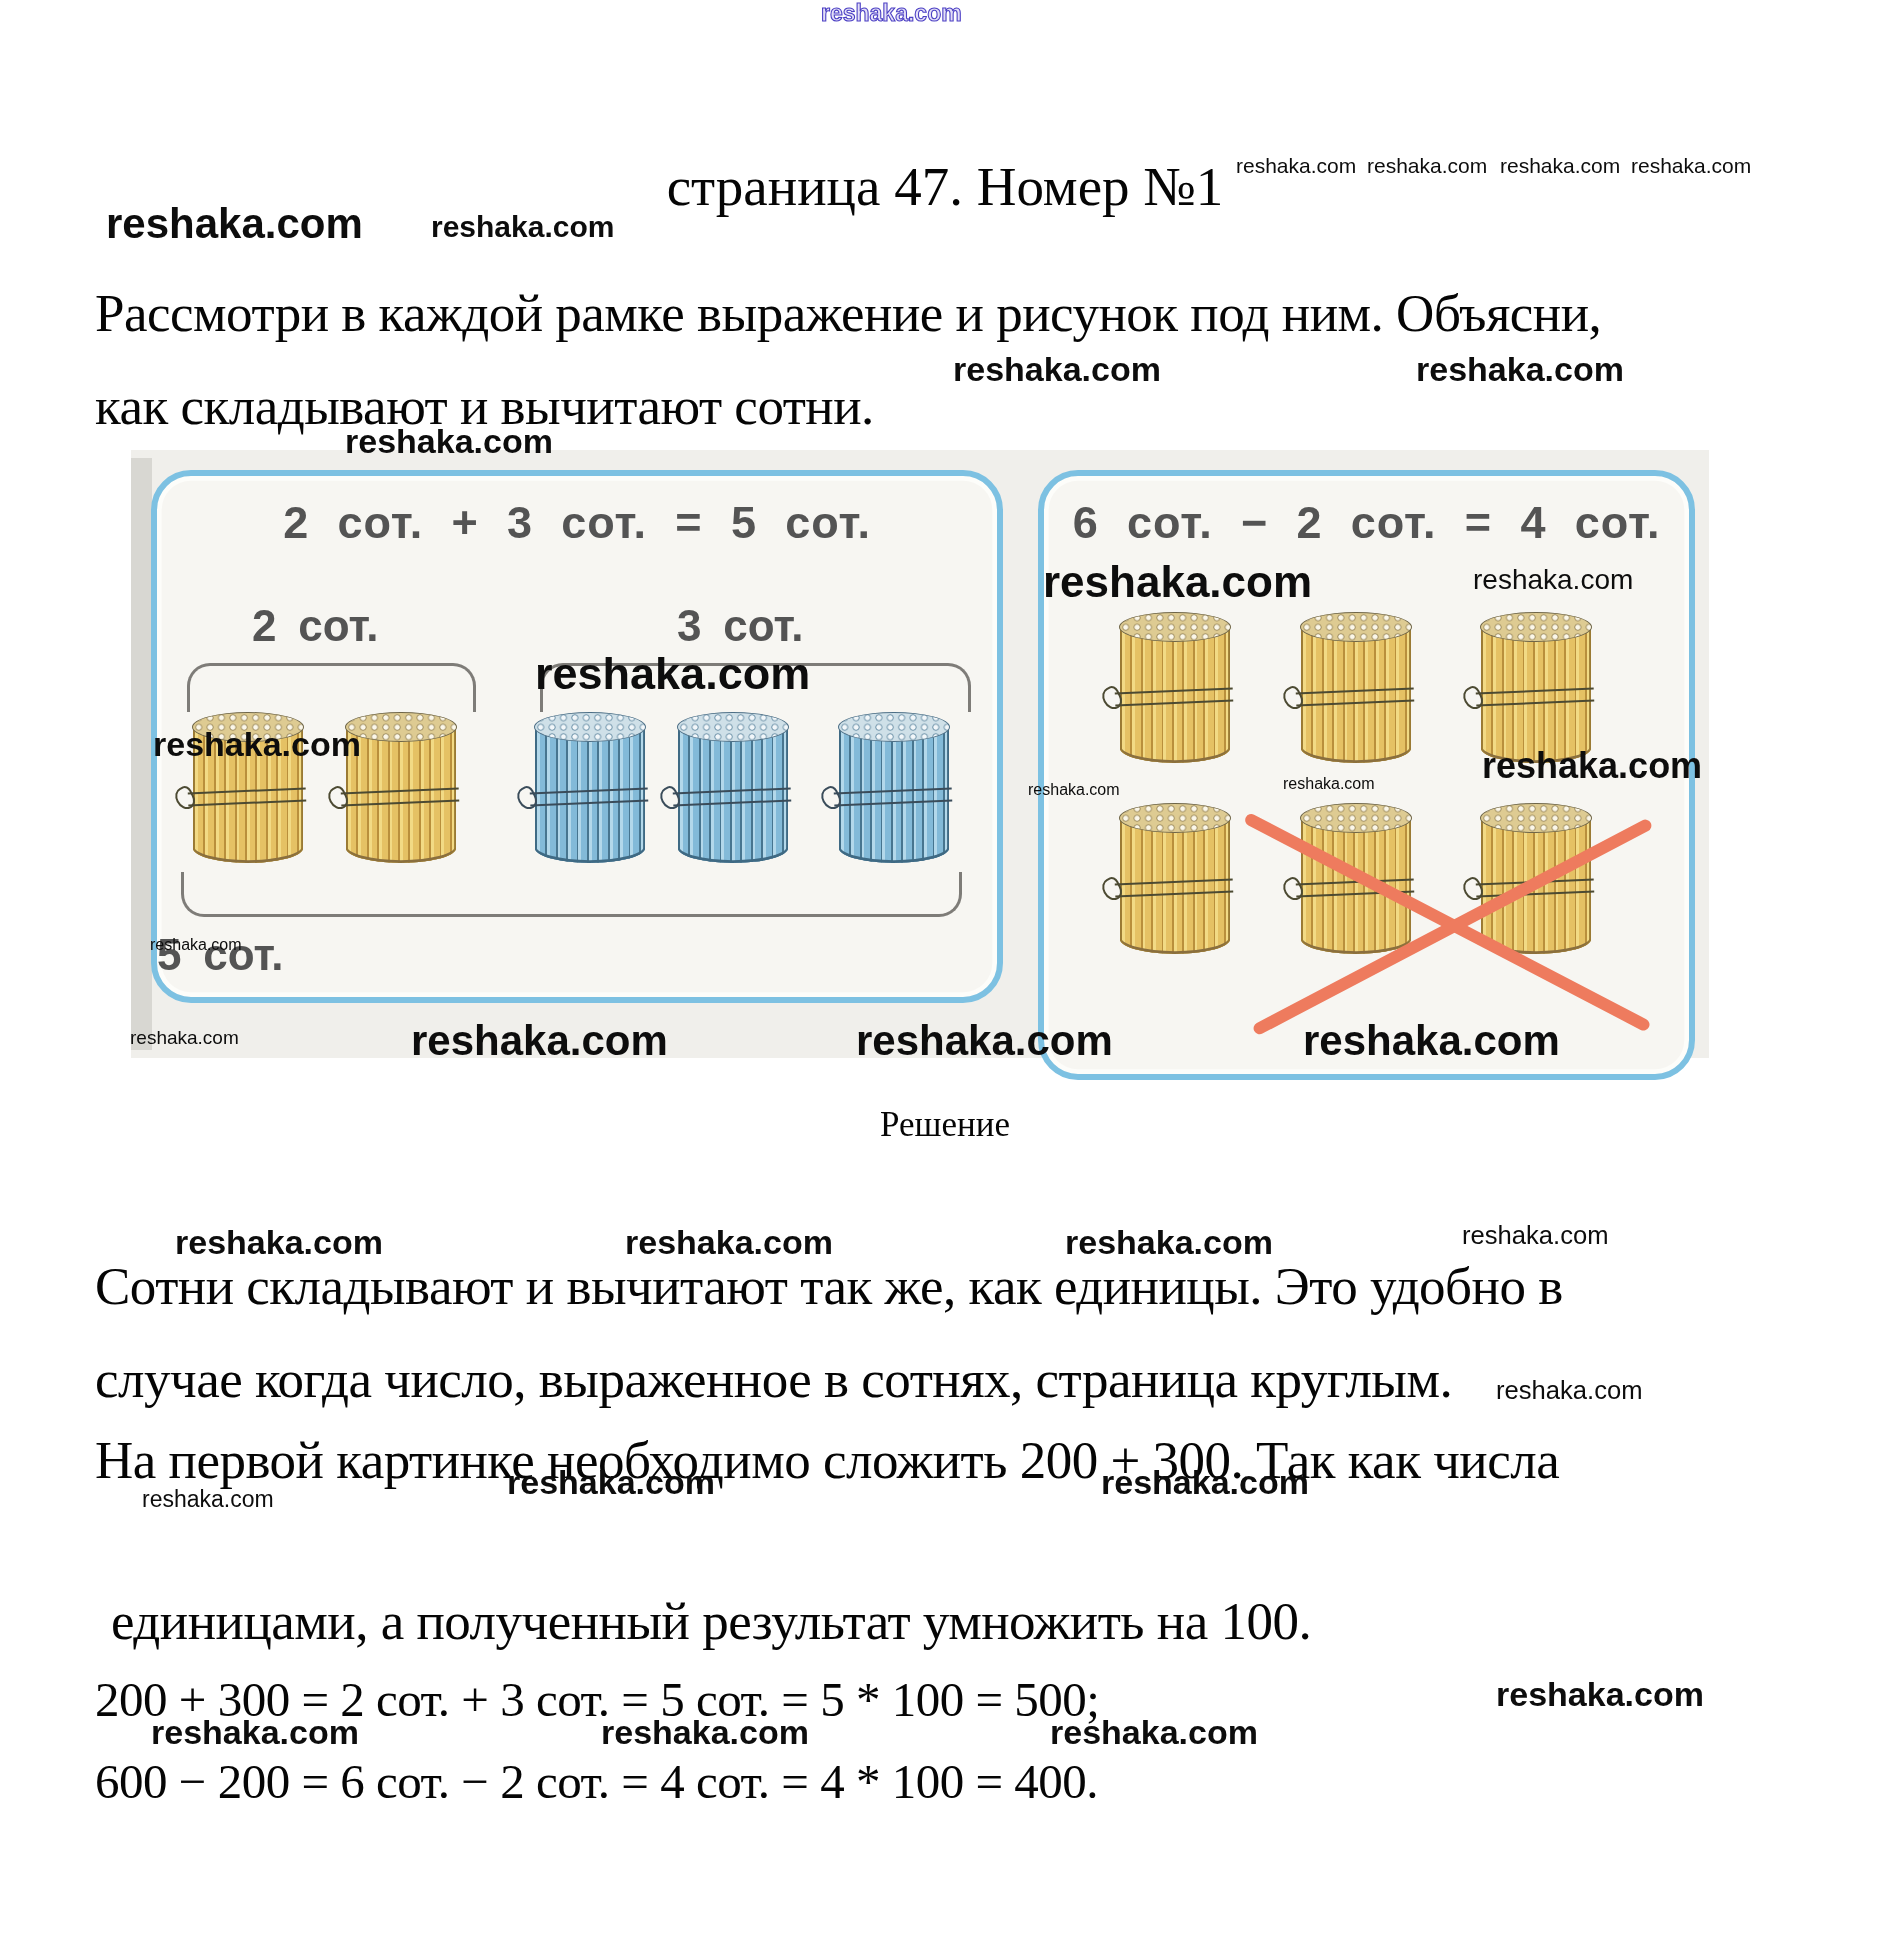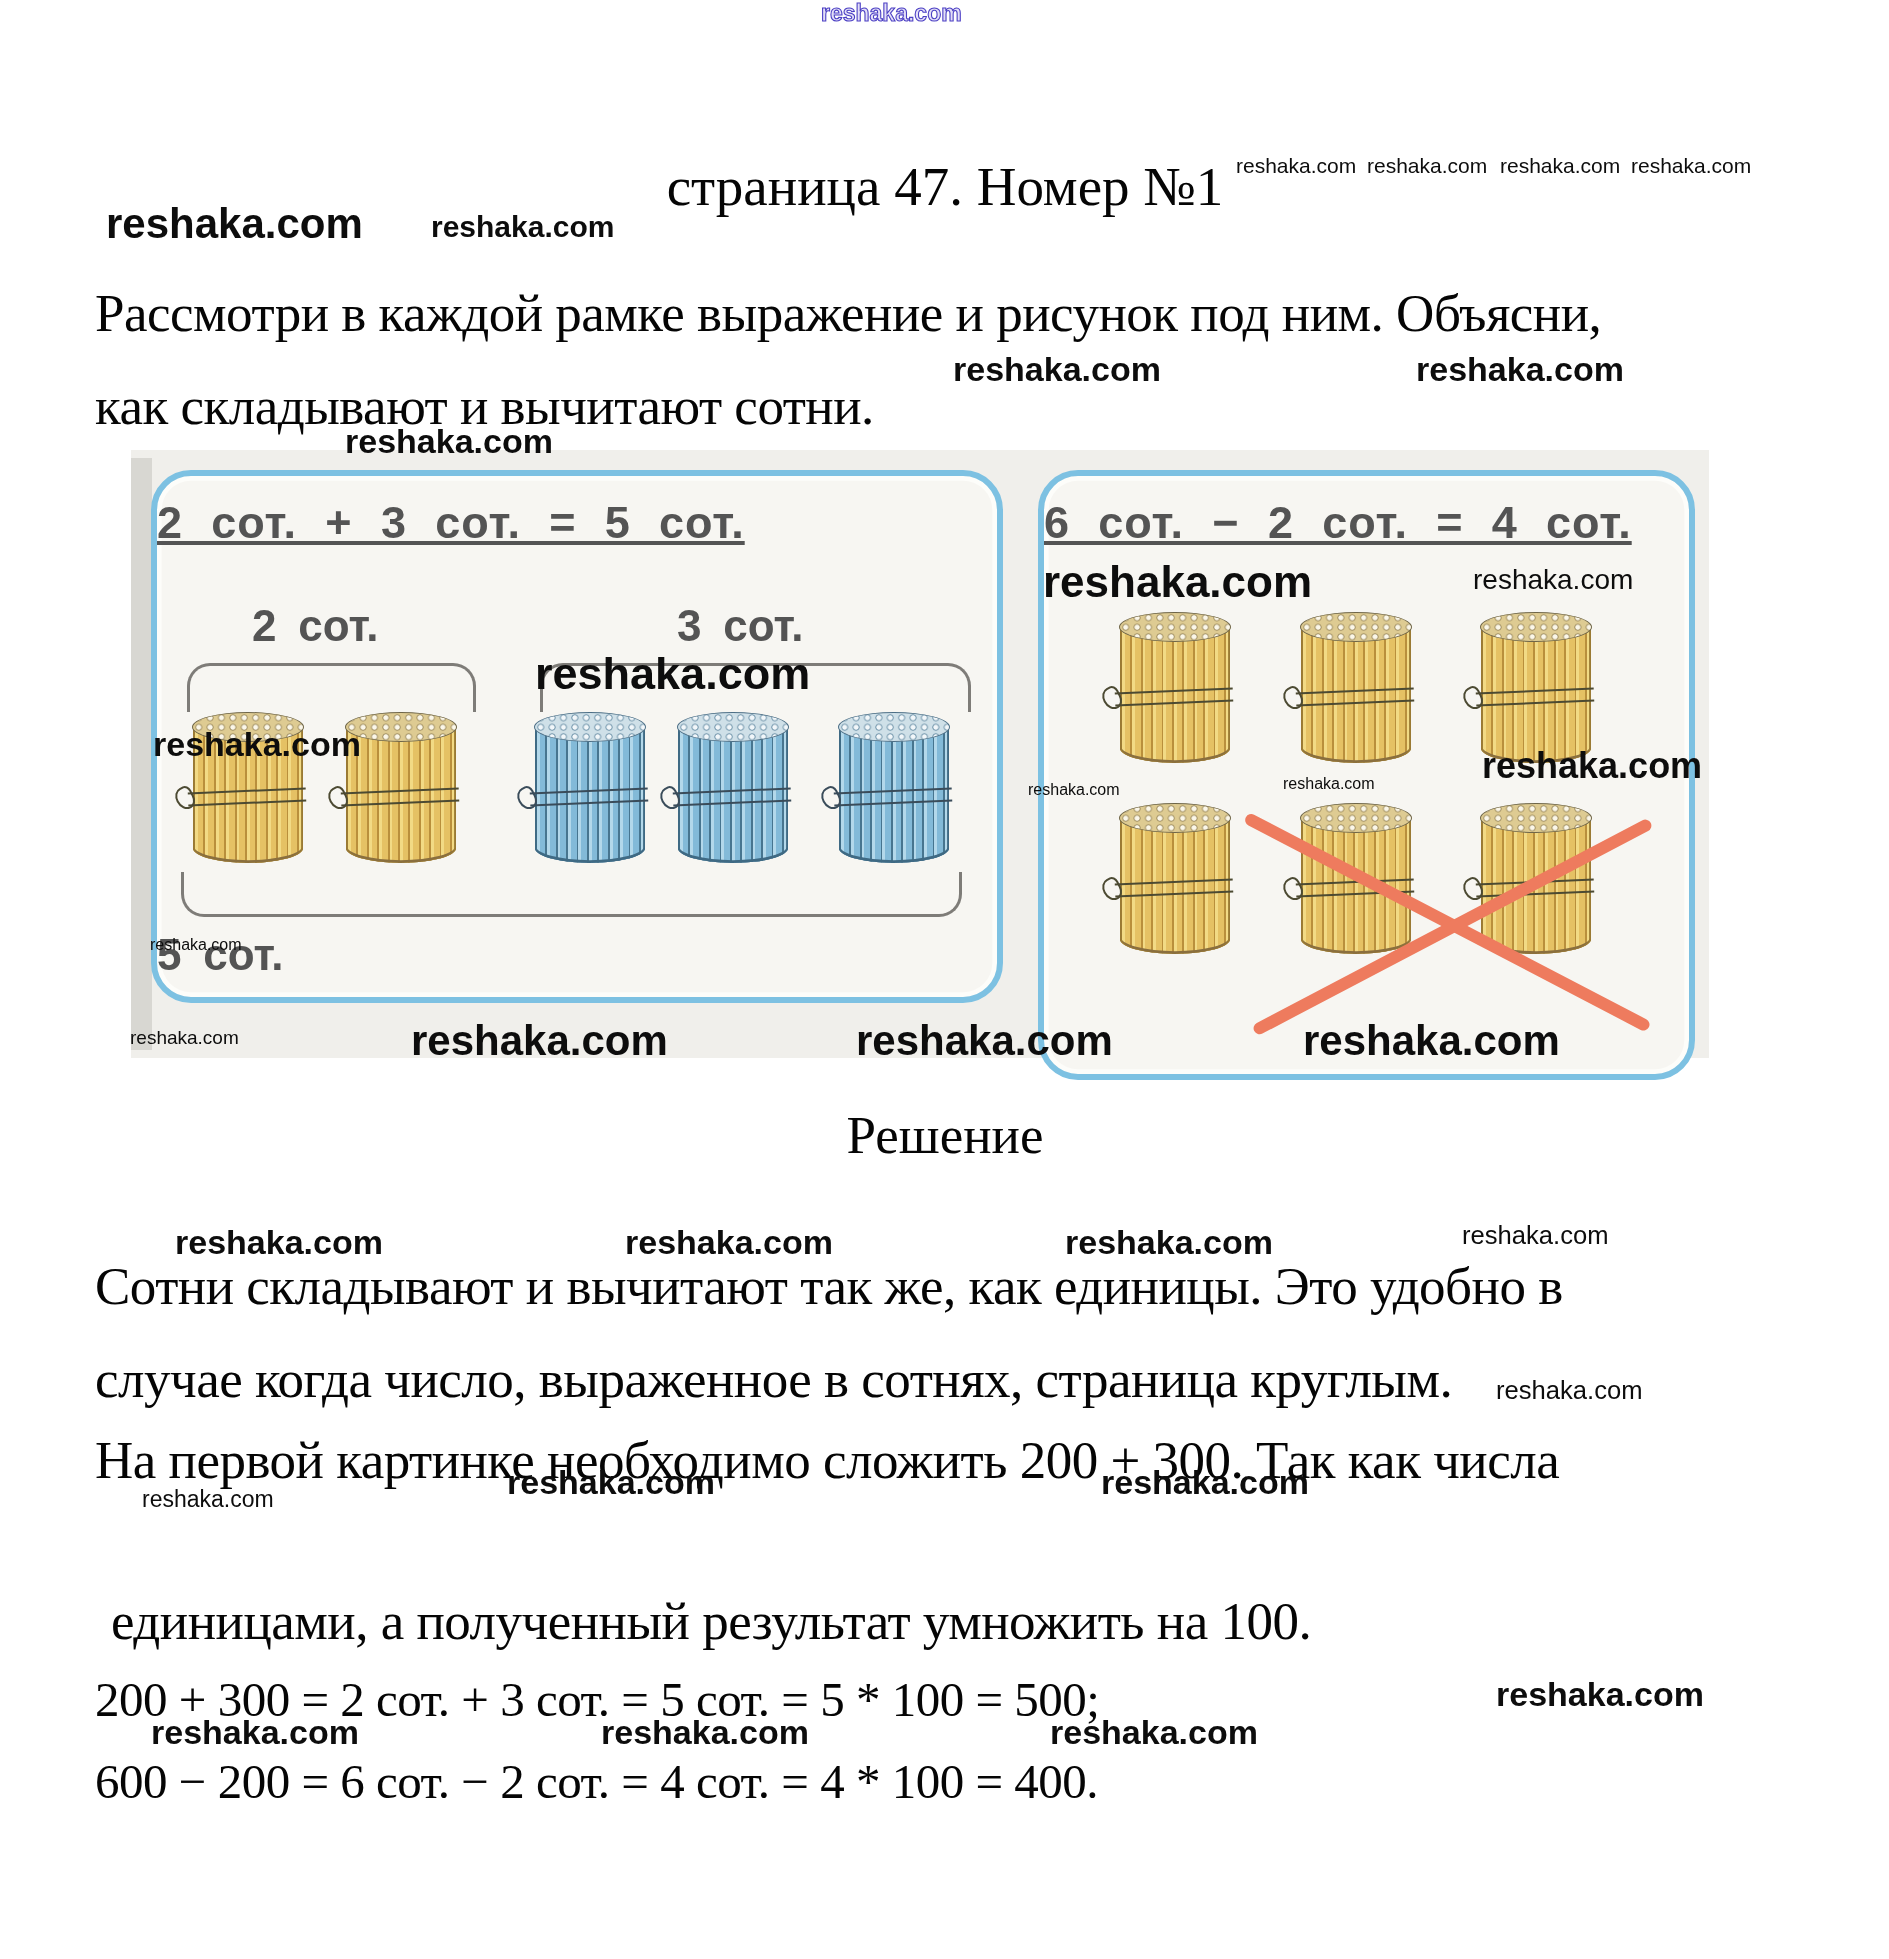--- a/index.html
+++ b/index.html
@@ -4,41 +4,41 @@
 <style>
   html,body{margin:0;padding:0;background:#fff;}
   #canvas{position:relative;width:1890px;height:1960px;background:#ffffff;overflow:hidden;
           font-family:"Liberation Serif",serif;color:#050505;
           --frame-border:#7dc1e2; --scan-bg:#f0efeb; --cross:#ee7b5e; --expr:#545454; --wm-outline:#4b3fc4;}
 
   
   .serif-line{position:absolute;font-size:53px;white-space:nowrap;letter-spacing:-0.5px;line-height:1.1;}
   .eq{font-size:49px;}
   #title{position:absolute;left:0;right:0;top:155px;text-align:center;font-size:55px;white-space:nowrap;}
-  #solution-heading{position:absolute;left:0;right:0;top:1105px;text-align:center;font-size:53px;}
+  #solution-heading{position:absolute;left:0;right:0;top:1105px;text-align:center;font-size:35px;}
 
   
   .wm{position:absolute;font-family:"Liberation Sans",sans-serif;color:#0d0d0d;white-space:nowrap;
       z-index:12;line-height:1;}
   .wm.bold{font-weight:700;}
   .wm.normal{font-weight:400;}
   .wm.outline{font-weight:700;color:#e3dff7;-webkit-text-stroke:1.1px var(--wm-outline);}
 
   
   .scan{position:absolute;left:131px;top:450px;width:1578px;height:608px;background:var(--scan-bg);}
   .scan::before{content:"";position:absolute;left:0;top:7.6px;bottom:7.6px;width:21px;background:#d8d7d2;}
 
   .pframe{position:absolute;box-sizing:border-box;background:#f7f6f2;border:6.6px solid var(--frame-border);
           border-radius:40px;box-shadow:inset 0 0 0 4.7px #fdfdfa;z-index:1;}
   #frame-left{left:151px;top:470px;width:852px;height:533px;}
   #frame-right{left:1038px;top:470px;width:657px;height:610px;}
 
-  .frame-expr{position:absolute;left:0;right:0;top:21px;
+  .frame-expr{position:absolute;left:0;right:0;top:21px;text-align:center;
               font:700 45px "Liberation Sans",sans-serif;color:var(--expr);
-              word-spacing:15px;letter-spacing:0.9px;text-decoration:underline;}
+              word-spacing:15px;letter-spacing:0.9px;}
   .group-label{position:absolute;font:700 44px "Liberation Sans",sans-serif;color:var(--expr);word-spacing:9.5px;}
   .total-label{position:absolute;left:0;width:814px;top:454px;text-align:left;
                font:700 44px "Liberation Sans",sans-serif;color:var(--expr);word-spacing:9.5px;}
 
   .brace{position:absolute;border:3.8px solid #7e7c78;box-sizing:border-box;}
   .brace.top{border-bottom:none;border-radius:23px 23px 0 0;height:49px;}
   .brace.bottom{border-top:none;border-radius:0 0 23px 23px;height:45px;}
 
   
   .bundle{position:absolute;width:112px;height:151px;z-index:2;}

